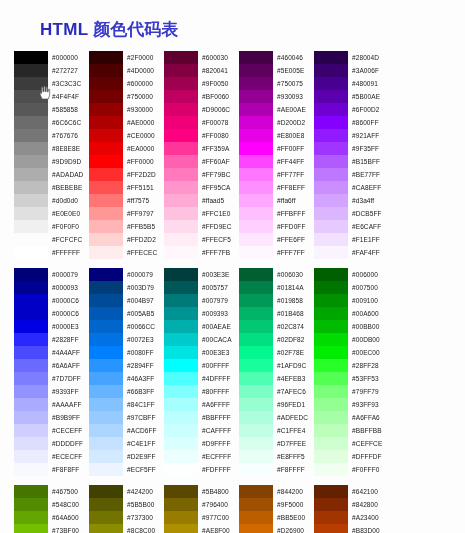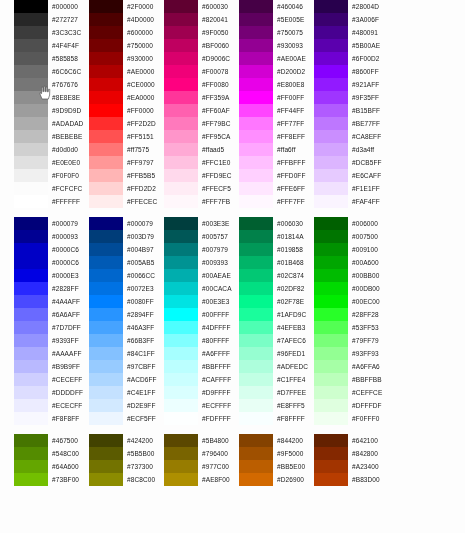--- a/index.html
+++ b/index.html
@@ -76,20 +76,21 @@
     left:38px;top:84px;
     width:14px;height:16px;
     pointer-events:none;
   }
 </style>
 </head>
 <body>
 
 <div id="page">
 
+  <h1 class="title"><span>HTML</span><span class="cjk"> 颜色代码表</span></h1>
 
   <div id="blocks">
       <div class="block">
         <div class="col">
           <div class="swatches">
             <span class="sw" style="background: rgb(0, 0, 0);"></span>
             <span class="sw" style="background: rgb(39, 39, 39);"></span>
             <span class="sw" style="background: rgb(60, 60, 60);"></span>
             <span class="sw" style="background: rgb(79, 79, 79);"></span>
             <span class="sw" style="background: rgb(88, 88, 88);"></span>

